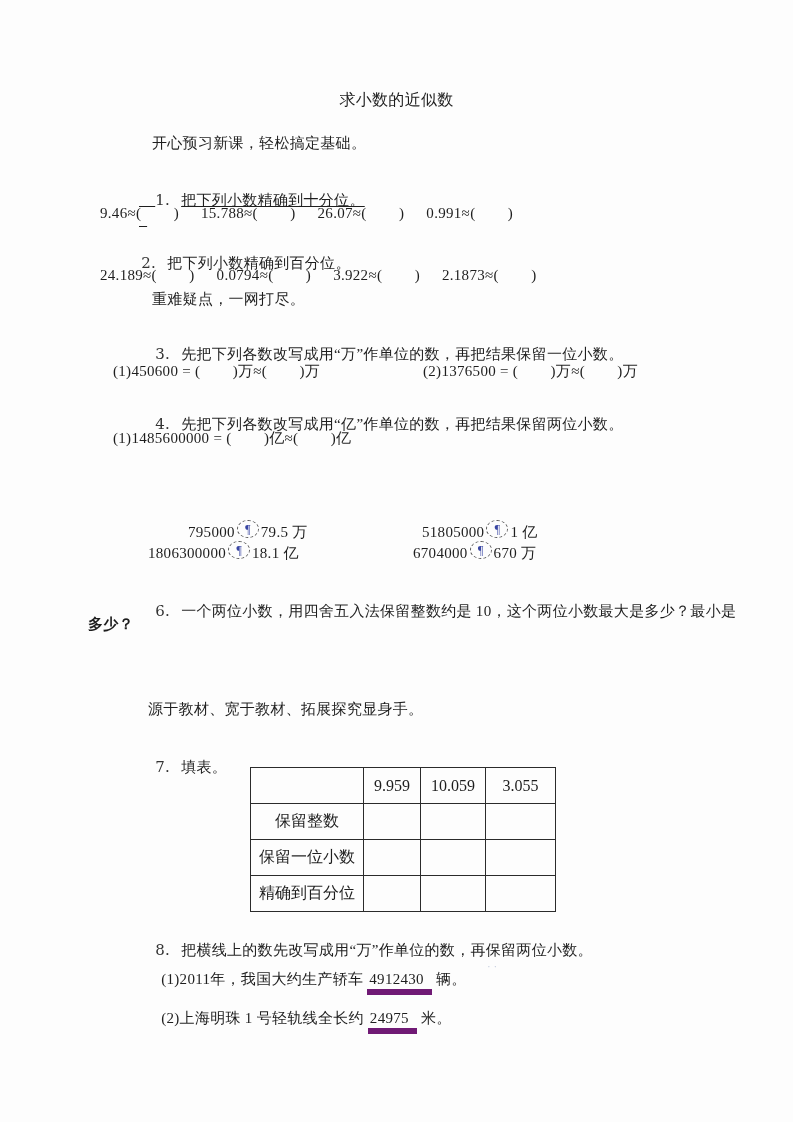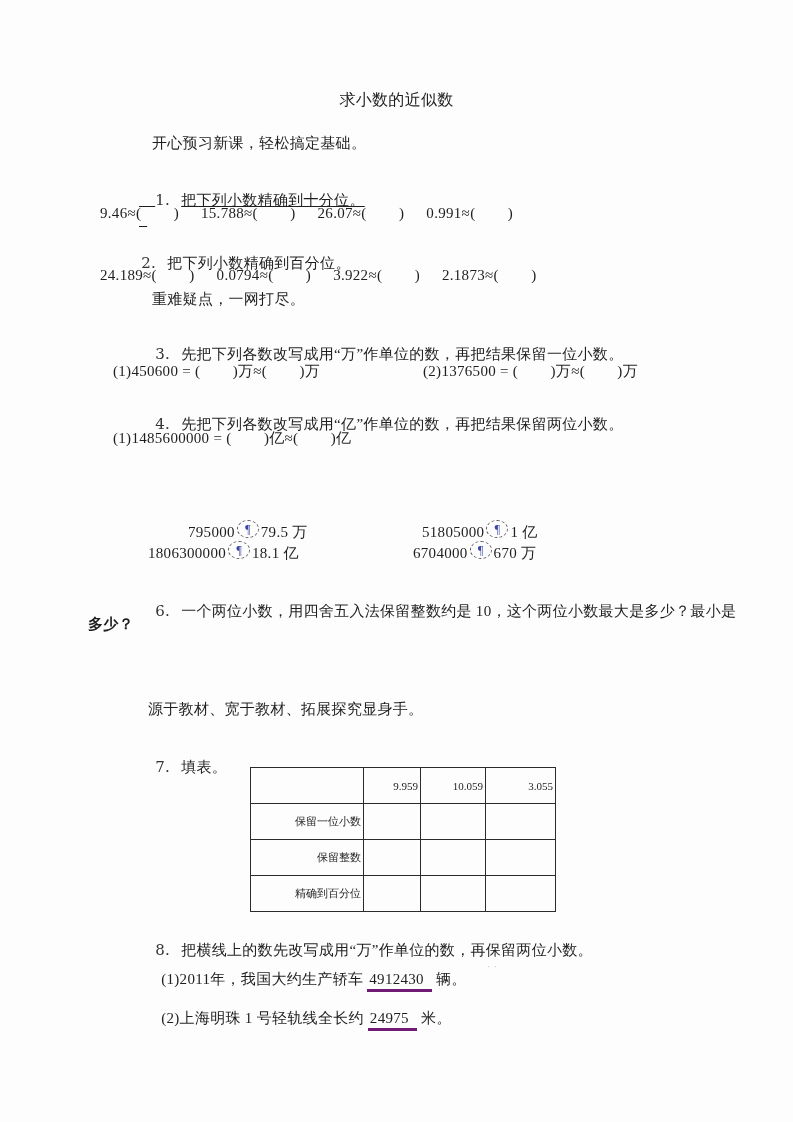--- a/index.html
+++ b/index.html
@@ -49,28 +49,28 @@
   }
   .worksheet-table{
     position:absolute;
     left:250px;top:767px;
     border-collapse:collapse;
     table-layout:fixed;
   }
   .worksheet-table td{
     border:1px solid #2b2b2b;
     height:35px;
-    text-align:right;
+    text-align:center;
     vertical-align:middle;
-    font-size:11px;
+    font-size:16px;
     padding:0 2px;
   }
   .blank-underline{
     display:inline-block;
-    border-bottom:3px solid #701a75;
+    border-bottom:6px solid #701a75;
     padding:0 8px 0 2px;
   }
   .artifact{
     position:absolute;
     color:rgba(120,140,180,0.45);
     font-size:11px;
   }
 </style>
 </head>
 <body>
@@ -146,27 +146,27 @@
         <col style="width:70px">
       </colgroup>
     <tbody>
         <tr>
       <td></td>
       <td>9.959</td>
       <td>10.059</td>
       <td>3.055</td>
     </tr>
     <tr>
-      <td>保留一位小数</td>
+      <td>保留整数</td>
       <td></td>
       <td></td>
       <td></td>
     </tr>
     <tr>
-      <td>保留整数</td>
+      <td>保留一位小数</td>
       <td></td>
       <td></td>
       <td></td>
     </tr>
     <tr>
       <td>精确到百分位</td>
       <td></td>
       <td></td>
       <td></td>
     </tr>

